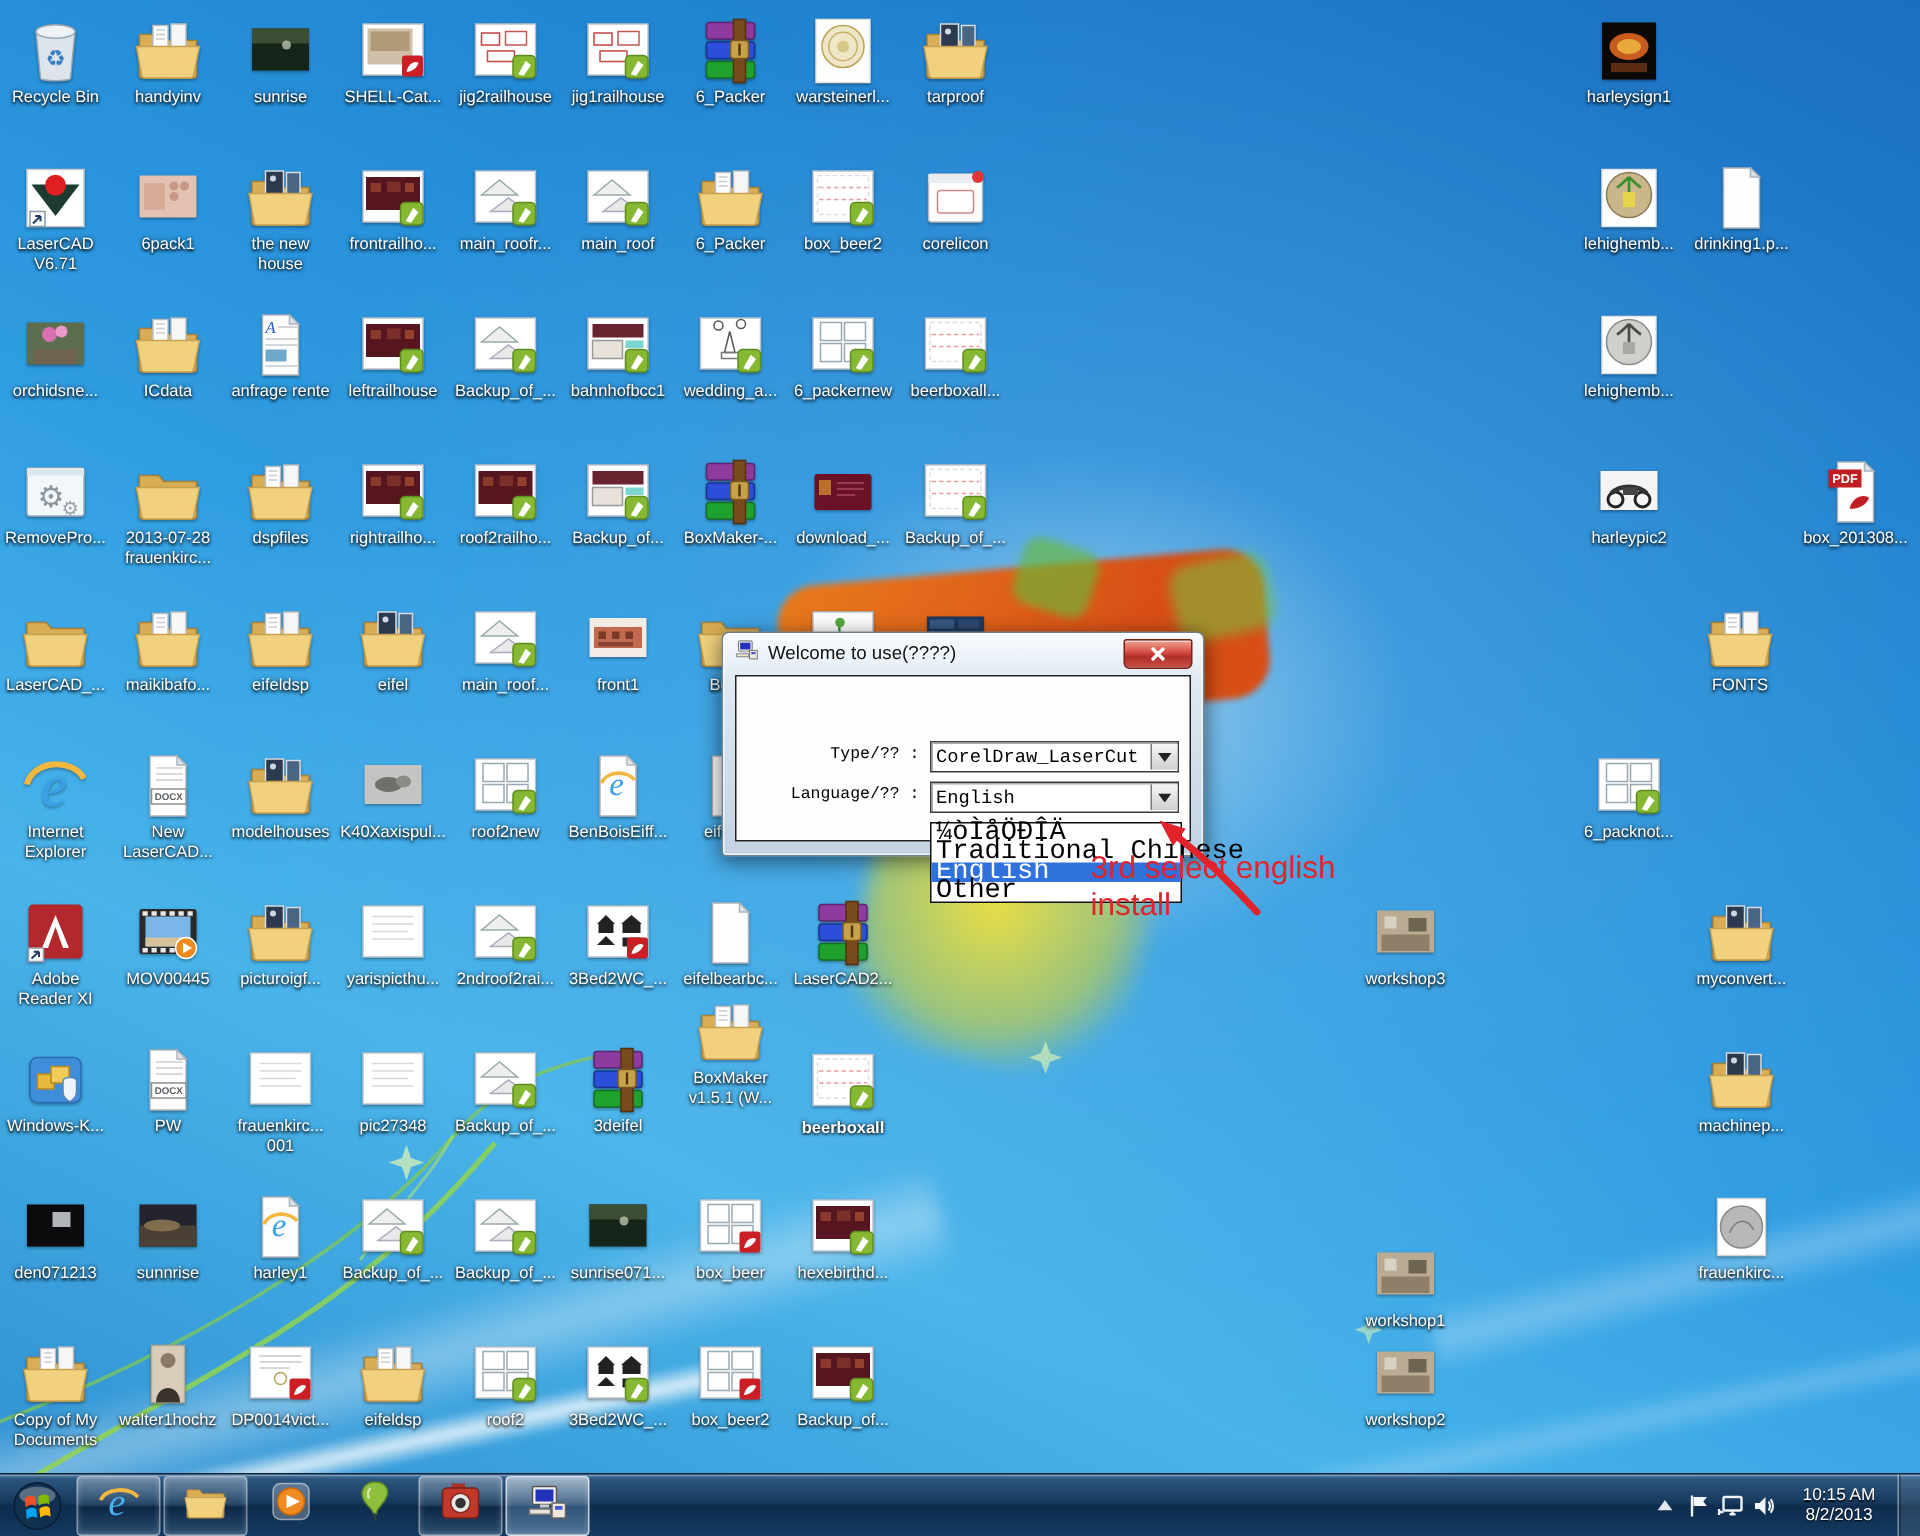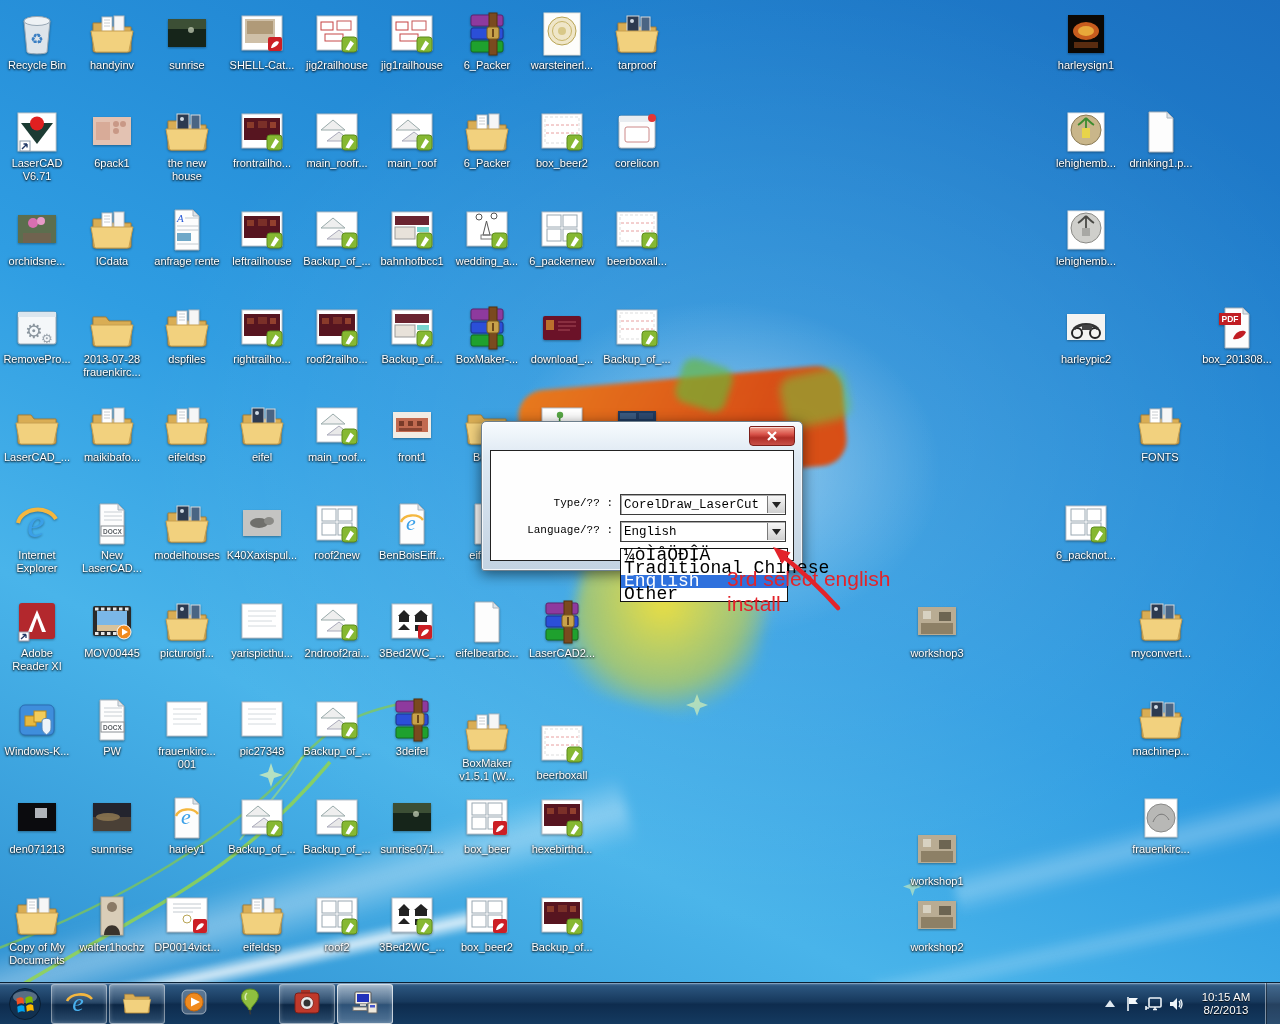--- a/index.html
+++ b/index.html
@@ -1000,34 +1000,34 @@
             <rect x="8" y="5" width="32" height="11" rx="2" fill="#8e3a9e" stroke="#5e2470"></rect>
             <rect x="8" y="18" width="32" height="11" rx="2" fill="#2b4fd8" stroke="#1c3390"></rect>
             <rect x="8" y="31" width="32" height="11" rx="2" fill="#1fa12e" stroke="#147020"></rect>
             <rect x="26" y="3" width="8" height="42" fill="#7a4a1f" stroke="#55320f"></rect>
             <rect x="24" y="17" width="12" height="12" rx="2" fill="#c8a24a" stroke="#7a5a1a"></rect>
             <path d="M30 19 v8" stroke="#55320f" stroke-width="1.6"></path>
           </svg>
         </div>
         <div class="lbl">3deifel</div>
       </div>
-      <div class="cell" style="left: 443px; top: 708px;">
+      <div class="cell" style="left: 443px; top: 664px;">
         <div>
           <svg width="48" height="48" viewBox="0 0 48 48">
             <path d="M5 13 h13 l3 4 h22 v23 a2 2 0 0 1 -2 2 H7 a2 2 0 0 1 -2 -2 Z" fill="#d9ad54" stroke="#a8813a"></path>
             <rect x="14" y="7" width="10" height="16" fill="#fff" stroke="#b8bec4"></rect>
             <rect x="26" y="6" width="10" height="17" fill="#f6f6f6" stroke="#b8bec4"></rect>
             <path d="M16 10 h6 M16 13 h6 M16 16 h6" stroke="#c8ccd0"></path>
             <path d="M3 21 h42 l-4 19.5 a2 2 0 0 1 -2 1.5 H8.5 a2 2 0 0 1 -2 -1.5 Z" fill="#f2d17e" stroke="#c7a050"></path>
           </svg>
         </div>
         <div class="lbl">BoxMaker
 v1.5.1 (W...</div>
       </div>
-      <div class="cell" style="left: 518px; top: 720px;">
+      <div class="cell" style="left: 518px; top: 697px; font-weight: bold;">
         <div>
           <svg width="48" height="48" viewBox="0 0 48 48">
             <rect x="4" y="6" width="40" height="34" fill="#fff" stroke="#b9c2cc"></rect>
             <rect x="7" y="9" width="34" height="26" fill="none" stroke="#ddd" stroke-dasharray="3 2"></rect>
             <path d="M8 17 H40 M8 25 H40" stroke="#e8a0a0" stroke-dasharray="3 2"></path>
             <rect x="29" y="27" width="15" height="15" rx="3" fill="#86b832" stroke="#5d8c1e"></rect>
             <path d="M32.5 39.5 L37.5 30.5 L41 33.5 L36 40.5 Z" fill="#fff"></path>
           </svg>
         </div>
         <div class="lbl">beerboxall</div>
@@ -1269,20 +1269,31 @@
             <rect x="8" y="25" width="32" height="11" fill="#8d8066"></rect>
             <rect x="10" y="13" width="8" height="8" fill="#d8d2c2"></rect>
             <rect x="26" y="14" width="12" height="9" fill="#6d6552"></rect>
           </svg>
         </div>
         <div class="lbl">workshop2</div>
       </div>
     </div>
 
   <div id="dialog">
+    <div id="dlg-titlebar">
+      <span id="dlg-icon"><svg width="16" height="16" viewBox="0 0 28 24">
+            <rect x="4" y="2" width="16" height="12" rx="1" fill="#f4f0e8" stroke="#555"></rect>
+            <rect x="6" y="4" width="12" height="8" fill="#2233bb"></rect>
+            <rect x="9" y="14" width="6" height="2" fill="#ccc"></rect>
+            <rect x="2" y="17" width="14" height="3.5" fill="#e8e4da" stroke="#777"></rect>
+            <rect x="17" y="13" width="9" height="10" fill="#efe9dd" stroke="#666"></rect>
+            <rect x="19" y="15" width="5" height="2.5" fill="#4455cc"></rect>
+          </svg></span>
+      <span id="dlg-title">Welcome to use(????)</span>
+    </div>
     <div id="dlg-close">
       <svg width="12" height="10" viewBox="0 0 12 10">
         <path d="M2 1 L10 9 M10 1 L2 9" stroke="#fff" stroke-width="2.2"></path>
       </svg>
     </div>
     <div id="dlg-client">
       <div class="dlg-row dlg-label" style="left:4px;top:46px;">Type/?? :</div>
       <div class="combo" style="left:129px;top:43px;">
         <span class="cv">CorelDraw_LaserCut</span>
         <span class="btn">

